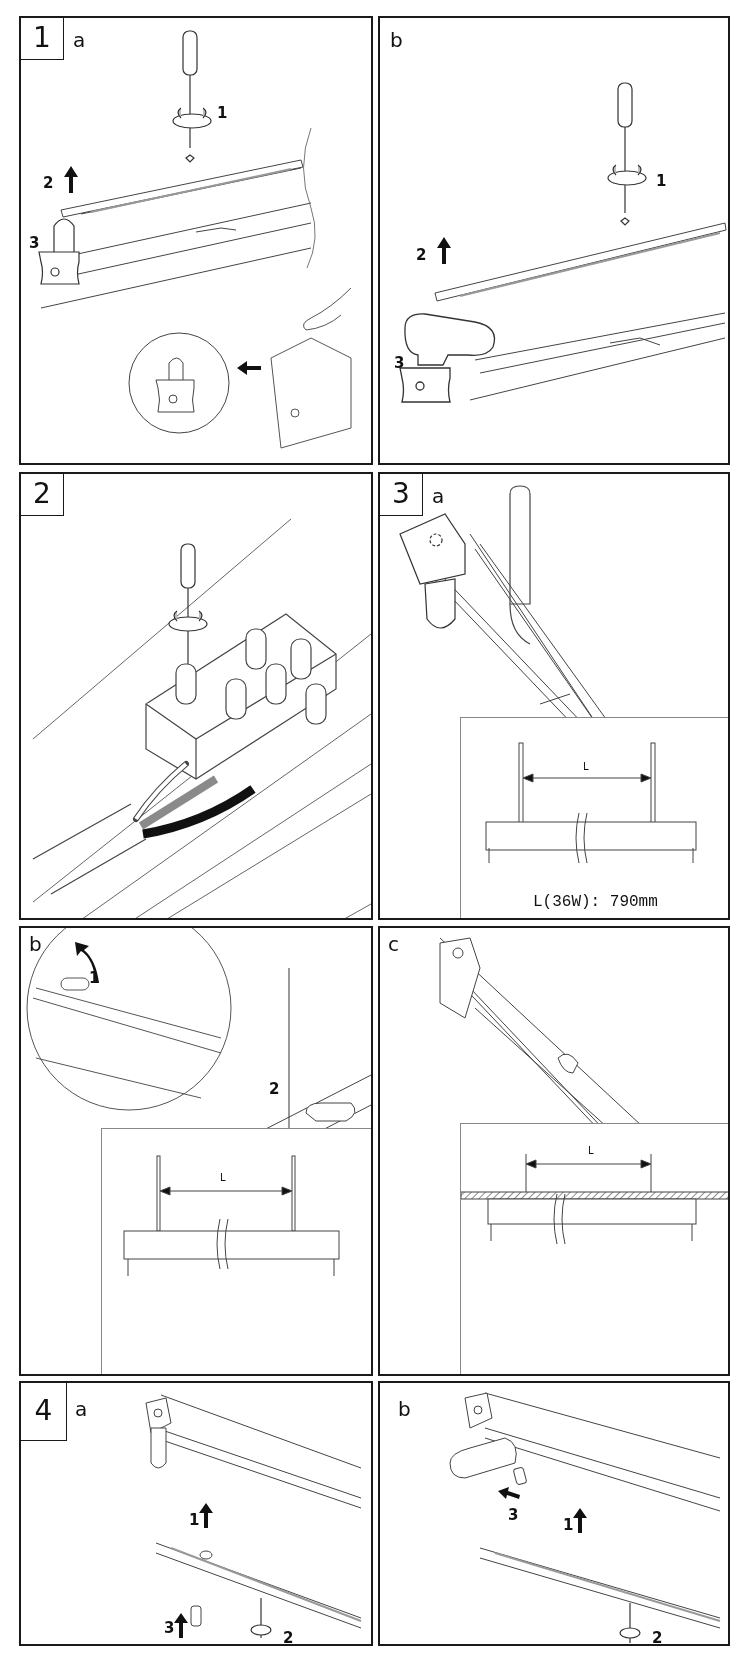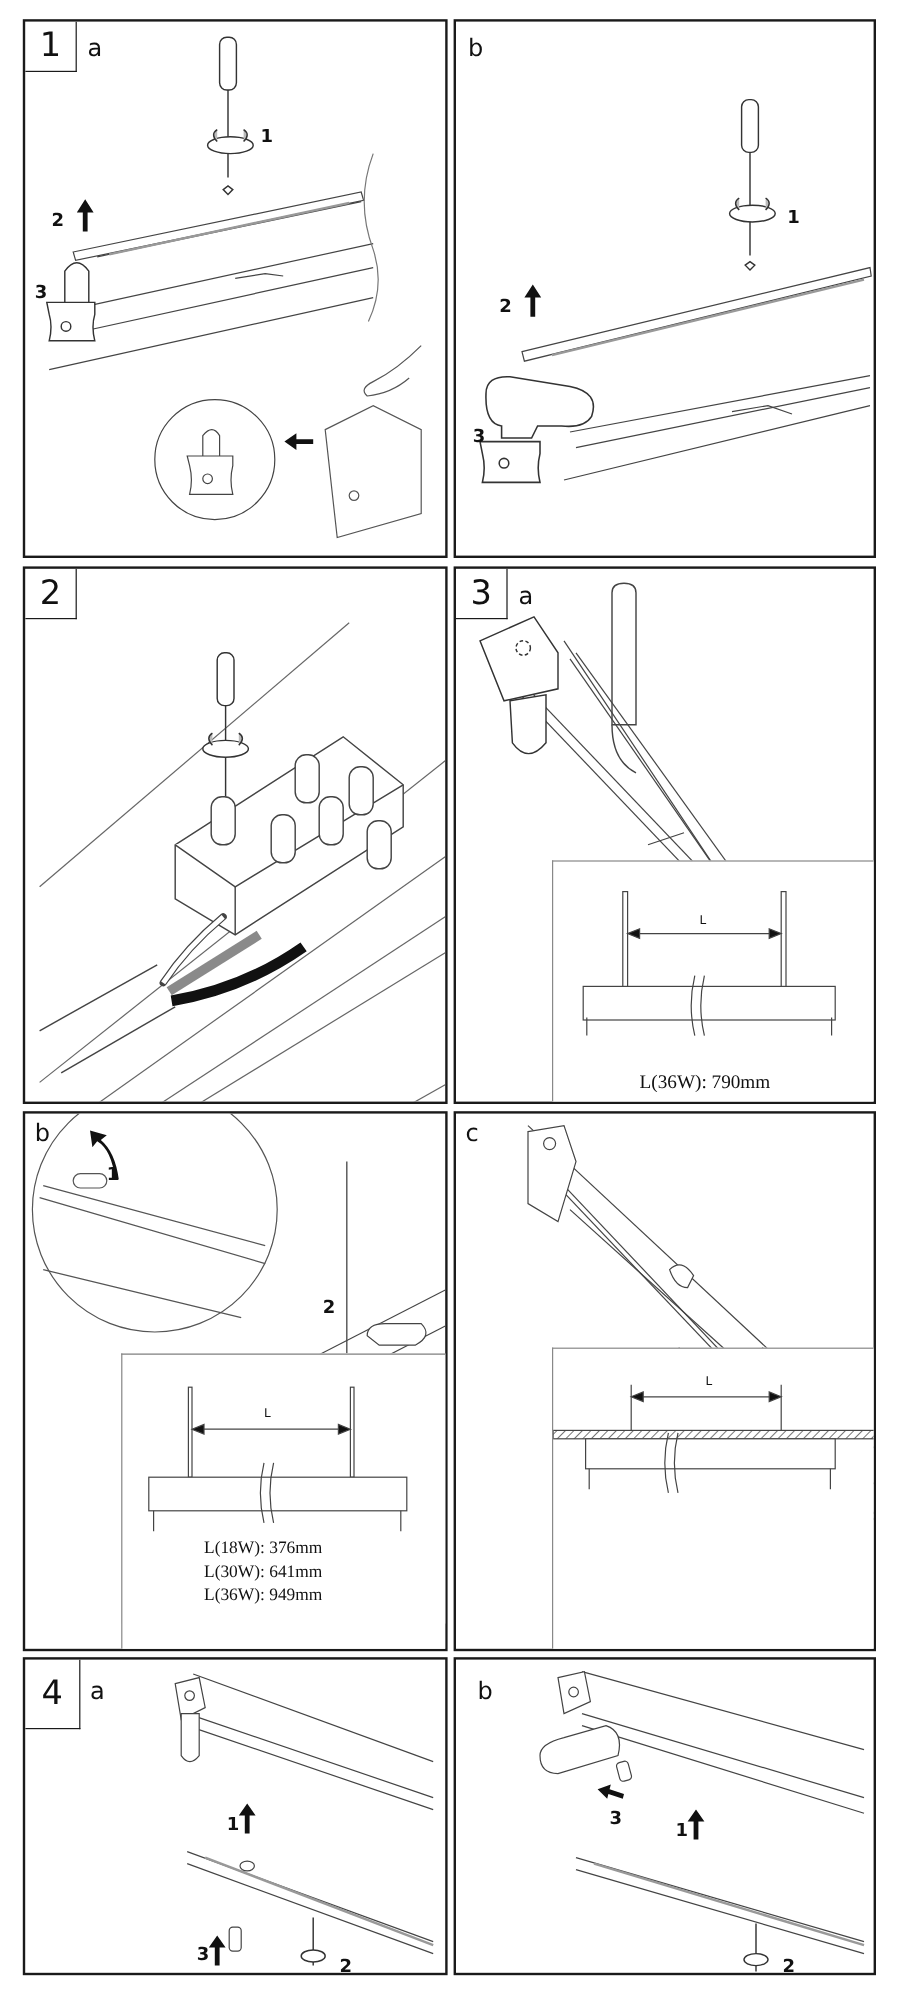--- a/index.html
+++ b/index.html
@@ -3,21 +3,21 @@
 <meta charset="utf-8">
 <style>
   html,body{margin:0;padding:0;background:#fff;}
   body{width:750px;height:1663px;position:relative;overflow:hidden;font-family:"DejaVu Sans",sans-serif;color:#111;}
   .panel{position:absolute;border:2.5px solid #1a1a1a;box-sizing:border-box;background:#fff;overflow:hidden;}
   .numbox{position:absolute;left:0;top:0;width:43px;height:42px;border-right:1.5px solid #1a1a1a;border-bottom:1.5px solid #1a1a1a;box-sizing:border-box;font-size:28px;line-height:40px;text-align:center;font-family:"DejaVu Sans",sans-serif;}
   .sub{position:absolute;font-size:20px;font-family:"DejaVu Sans",sans-serif;}
   svg.art{position:absolute;left:0;top:0;}
   .lbl{font-family:"DejaVu Sans",sans-serif;font-size:15px;font-weight:bold;fill:#111;}
   .inset{position:absolute;border-left:1px solid #888;border-top:1px solid #888;background:#fff;box-sizing:border-box;}
-  .meas{position:absolute;font-family:Liberation Serif, serif;font-size:14.5px;line-height:19.5px;color:#111;white-space:nowrap;}
+  .meas{position:absolute;font-family:Liberation Mono, monospace;font-size:14.5px;line-height:19.5px;color:#111;white-space:nowrap;}
 </style>
 </head>
 <body>
 
 <div class="panel" style="left:19px;top:16px;width:354px;height:449px;">
   <div class="numbox">1</div>
   <div class="sub" style="left:52px;top:10px;">a</div>
   <svg class="art" width="354" height="449">
     <g stroke="#333" fill="#fff" stroke-width="1.2">
       <rect x="162" y="13" width="14" height="44" rx="6"></rect>
@@ -219,25 +219,20 @@
         <line x1="62" y1="62" x2="186" y2="62"></line>
         <path d="M58 62 l10 -4 l0 8z" fill="#111"></path>
         <path d="M190 62 l-10 -4 l0 8z" fill="#111"></path>
         <rect x="22" y="102" width="215" height="28" fill="#fff"></rect>
         <path d="M118 90 q-6 25 0 50 M126 90 q-6 25 0 50"></path>
         <line x1="26" y1="130" x2="26" y2="147"></line>
         <line x1="232" y1="130" x2="232" y2="147"></line>
       </g>
       <text x="118" y="52" font-size="10" fill="#111" font-family="DejaVu Sans, sans-serif">L</text>
     </svg>
-    <div class="meas" style="left:68px;top:152px;">
-      <div>L(18W): 376mm</div>
-      <div>L(30W): 641mm</div>
-      <div>L(36W): 949mm</div>
-    </div>
   </div>
 </div>
 
 <div class="panel" style="left:378px;top:926px;width:352px;height:450px;">
   <div class="sub" style="left:8px;top:4px;">c</div>
   <svg class="art" width="352" height="450">
     <g stroke="#444" fill="none" stroke-width="1">
       <path d="M60 10 L350 280"></path>
       <path d="M75 50 L350 340"></path>
       <path d="M90 60 L350 335"></path>

